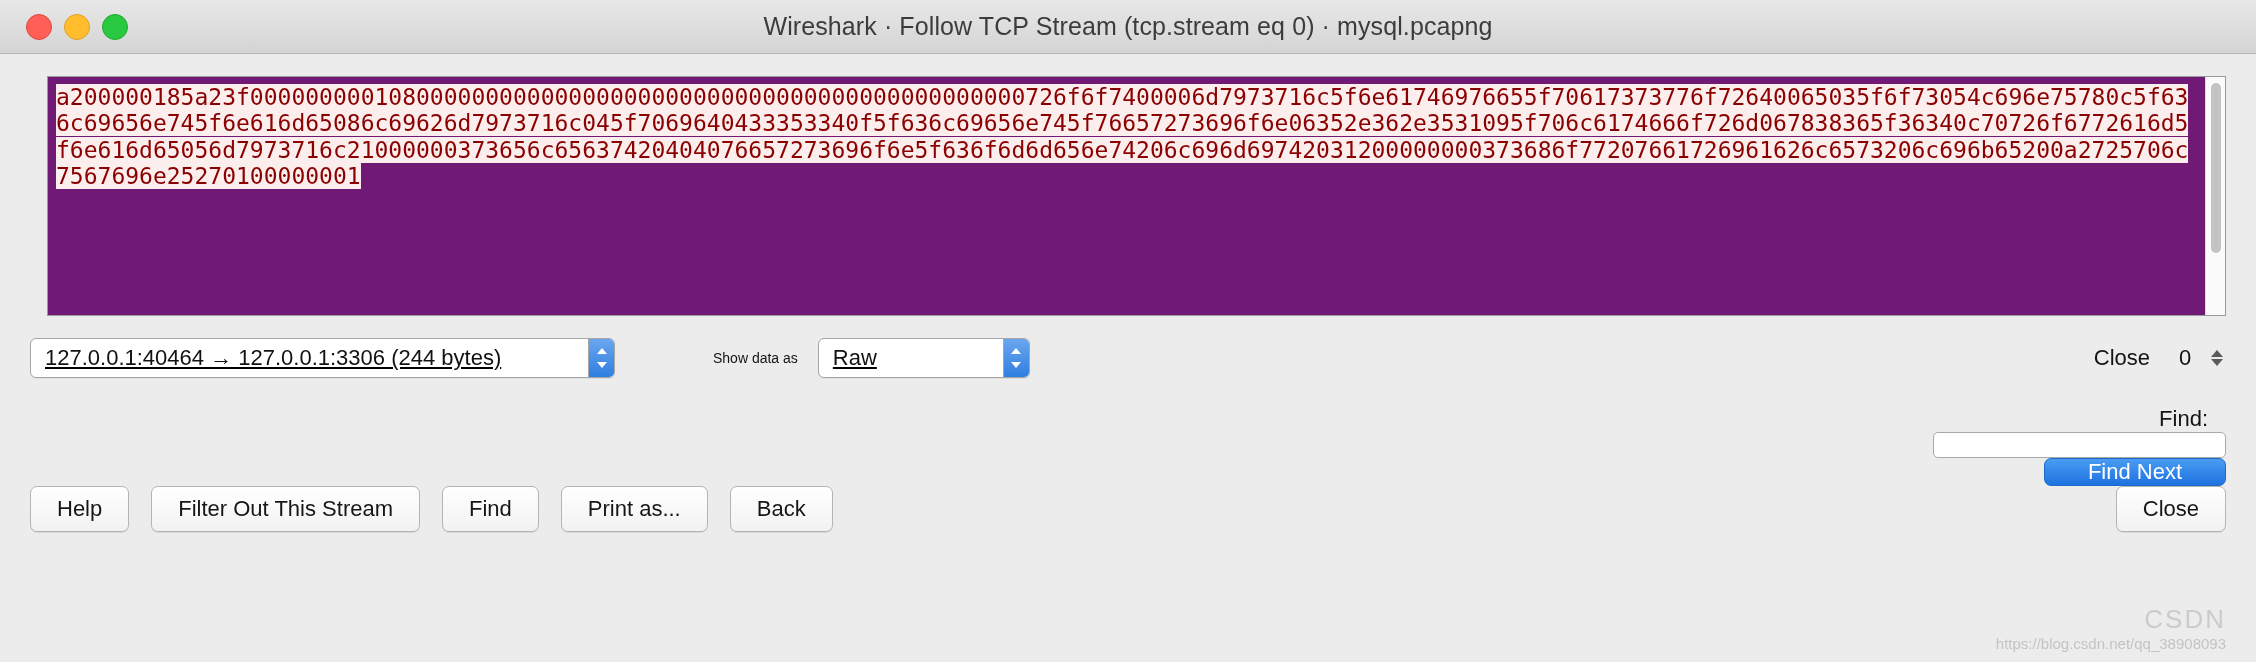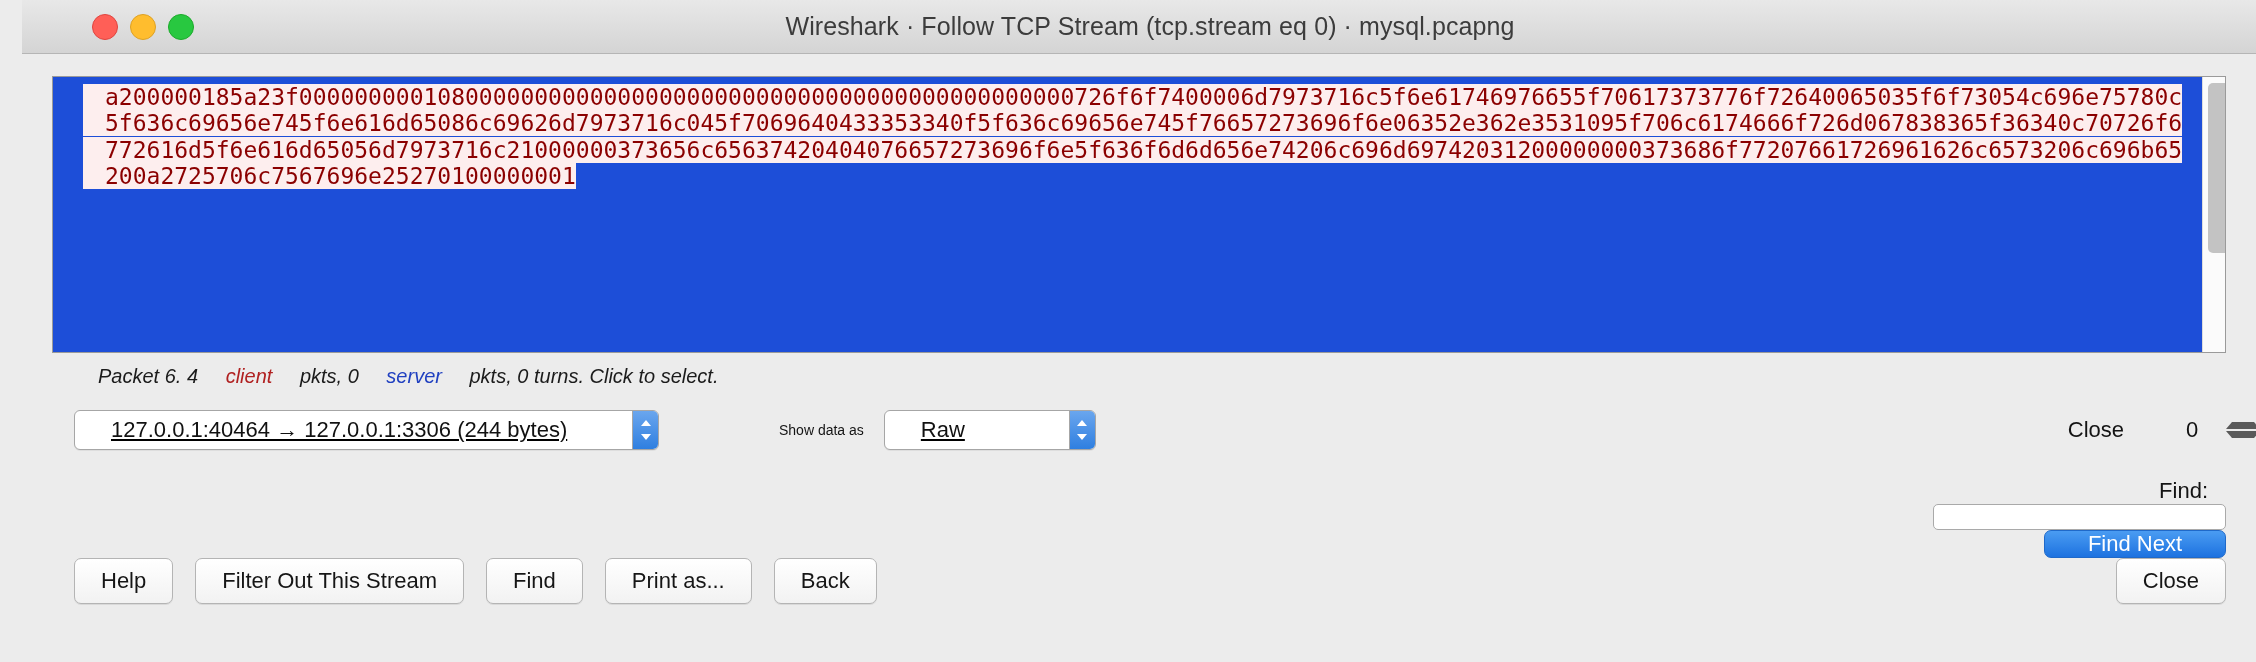--- a/index.html
+++ b/index.html
@@ -1,15 +1,15 @@
 <!DOCTYPE html>
 <html><head>
 <meta charset="utf-8">
 <style>
-  * { box-sizing: border-box; padding-left: 22px; }
+  * { box-sizing: border-box; }
   html, body {
     margin: 0; padding: 0;
     width: 2256px; height: 662px;
     background: #ffffff;
     font-family: "Liberation Sans", sans-serif;
   }
   .window {
     position: relative;
     width: 2256px;
     height: 662px;
@@ -57,25 +57,26 @@
   .body {
     flex: 1 1 auto;
     padding: 22px 30px 0 30px;
     display: flex;
     flex-direction: column;
   }
 
   
   .stream-wrap {
     position: relative;
-    height: 277px;
-    background: #1d4ed8;
+    height: 240px;
+    background: #701a75;
     border: 1px solid #9a9a9a;
     display: flex;
     overflow: hidden;
+    margin-left: 17px;
   }
   .stream-text {
     flex: 1 1 auto;
     padding: 7px 10px 7px 8px;
     overflow: hidden;
     font-family: "DejaVu Sans Mono", "Liberation Mono", monospace;
     font-size: 23px;
     line-height: 26.4px;
     white-space: pre-wrap;
     word-break: break-all;
@@ -312,23 +313,20 @@
 
   <div class="body">
 
     <div class="stream-wrap">
       <div class="stream-text"><span class="chunk-client">a200000185a23f00000000010800000000000000000000000000000000000000000000726f6f7400006d7973716c5f6e61746976655f70617373776f72640065035f6f73054c696e75780c5f636c69656e745f6e616d65086c69626d7973716c045f7069640433353340f5f636c69656e745f76657273696f6e06352e362e3531095f706c6174666f726d067838365f36340c70726f6772616d5f6e616d65056d7973716c21000000373656c65637420404076657273696f6e5f636f6d6d656e74206c696d69742031200000000373686f77207661726961626c6573206c696b65200a2725706c7567696e25270100000001</span></div>
       <div class="scrollbar-track">
         <div class="scrollbar-thumb"></div>
       </div>
     </div>
 
-    <div class="packet-info">
-      <span>Packet 6. 4 </span><span class="client">client</span><span> pkts, 0 </span><span class="server">server</span><span> pkts, 0 turns. Click to select.</span>
-    </div>
 
     <div class="combo-row">
       <div class="combobox stream-select">
         <span class="label">127.0.0.1:40464 → 127.0.0.1:3306 (244 bytes)</span>
         <span class="combo-arrow"></span>
       </div>
 
       <span class="show-data-label">Show data as</span>
 
       <div class="combobox show-data-combo">
@@ -358,14 +356,18 @@
       <button class="btn">Help</button>
       <button class="btn">Filter Out This Stream</button>
       <button class="btn">Find</button>
       <button class="btn">Print as...</button>
       <button class="btn">Back</button>
       <button class="btn close-btn">Close</button>
     </div>
 
   </div>
 
+  <div class="watermark">
+    <div class="big">CSDN</div>
+    <div>https://blog.csdn.net/qq_38908093</div>
+  </div>
 
 </div>
 
 </body></html>

